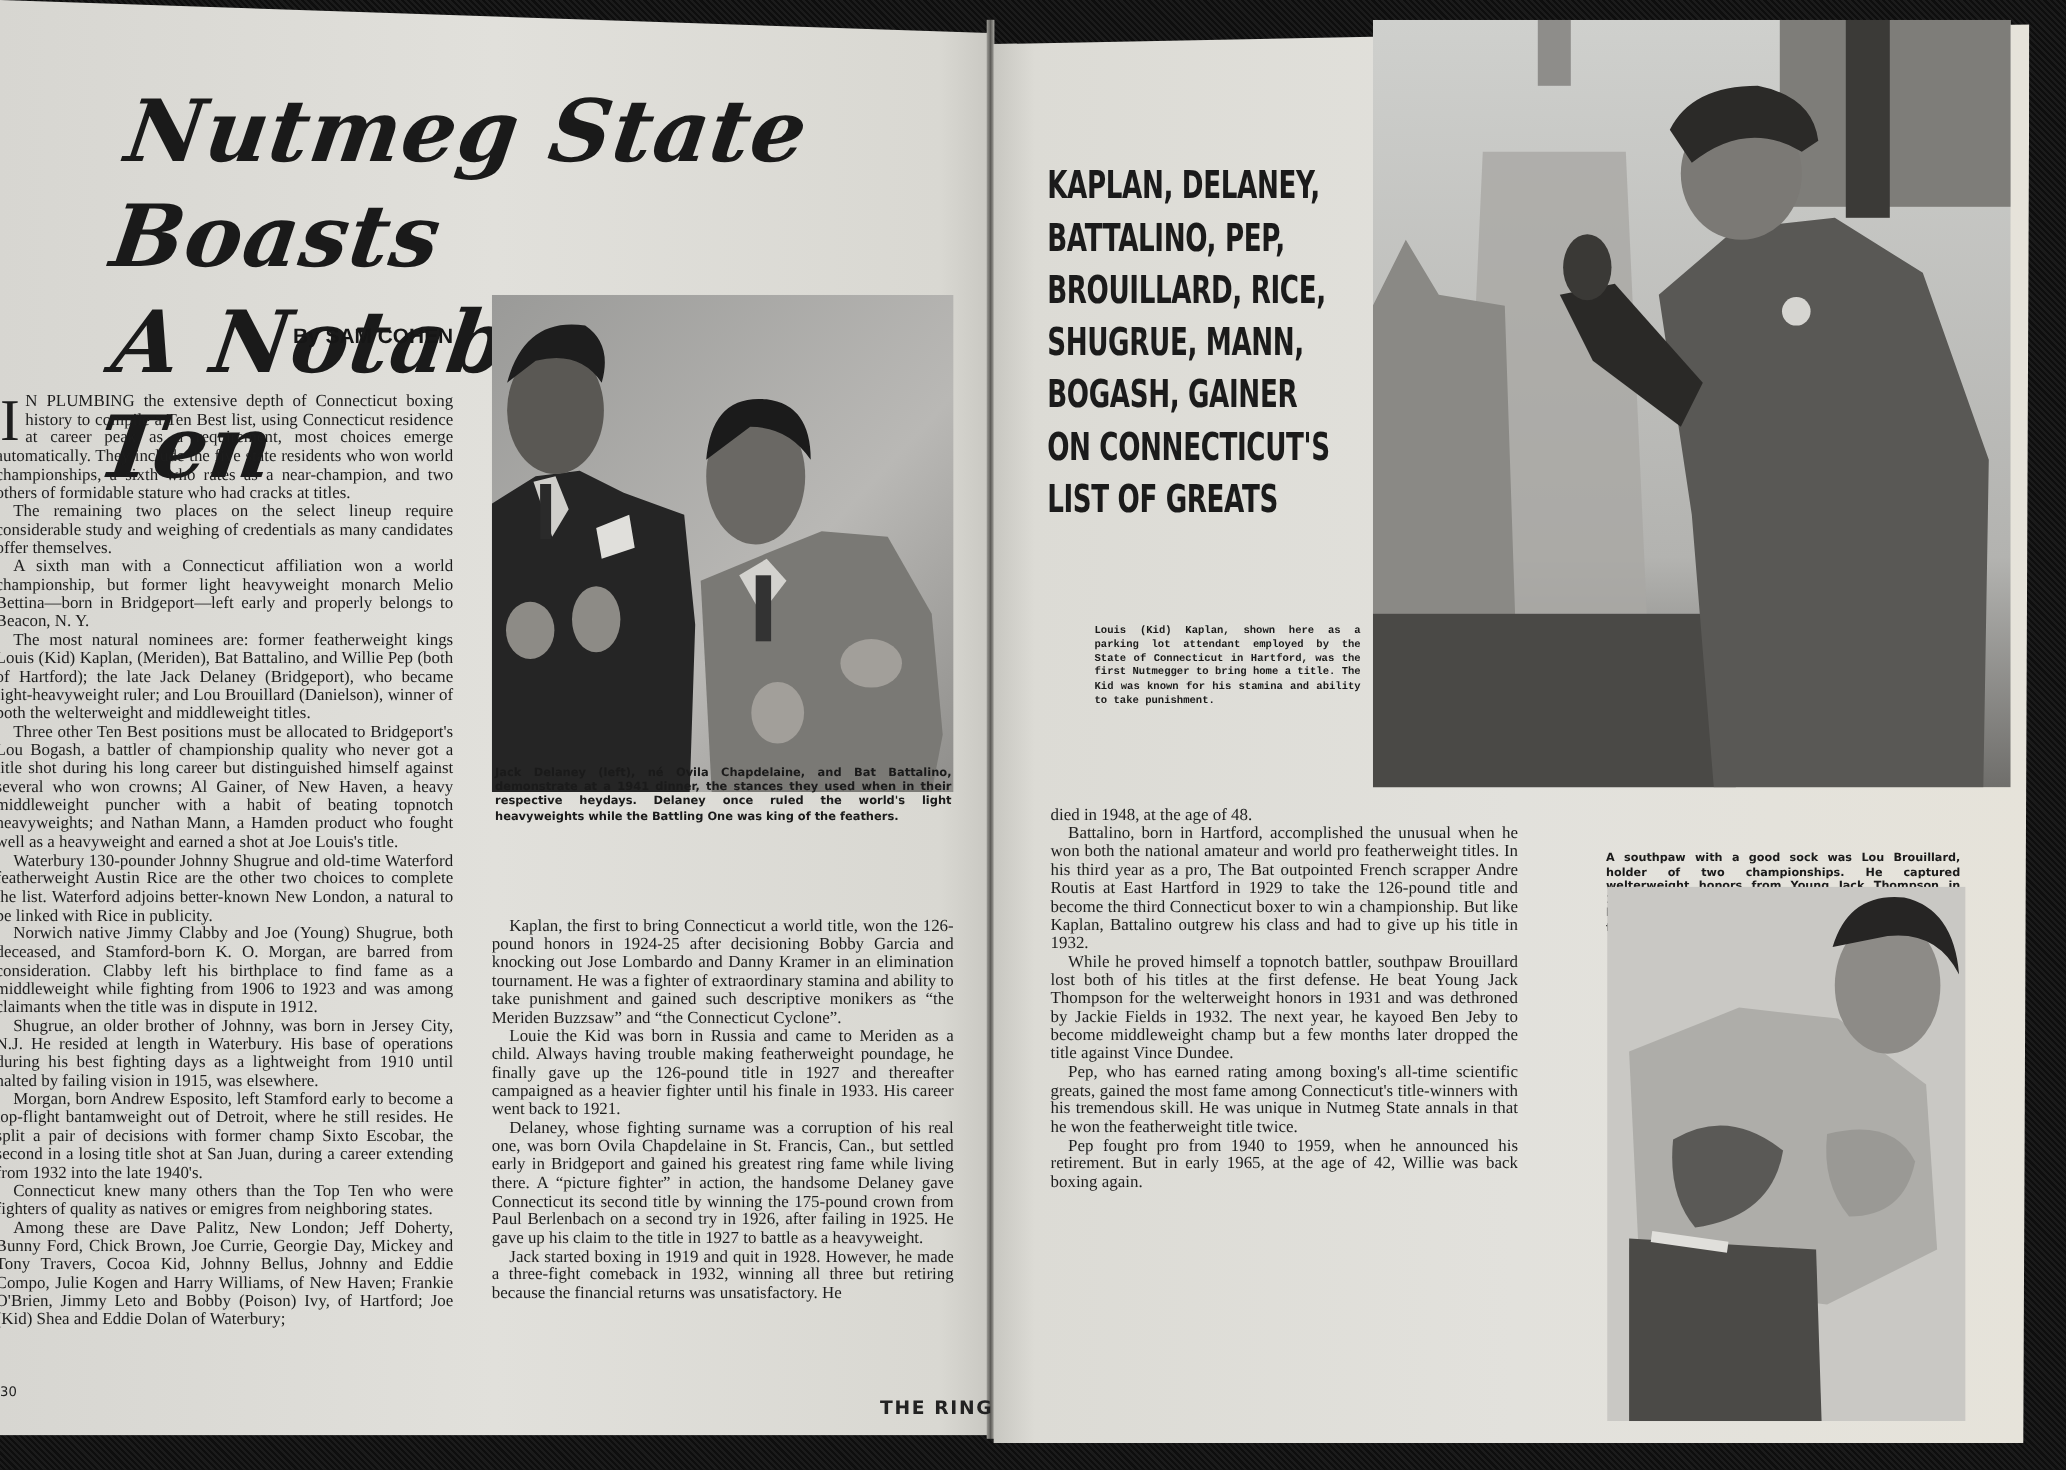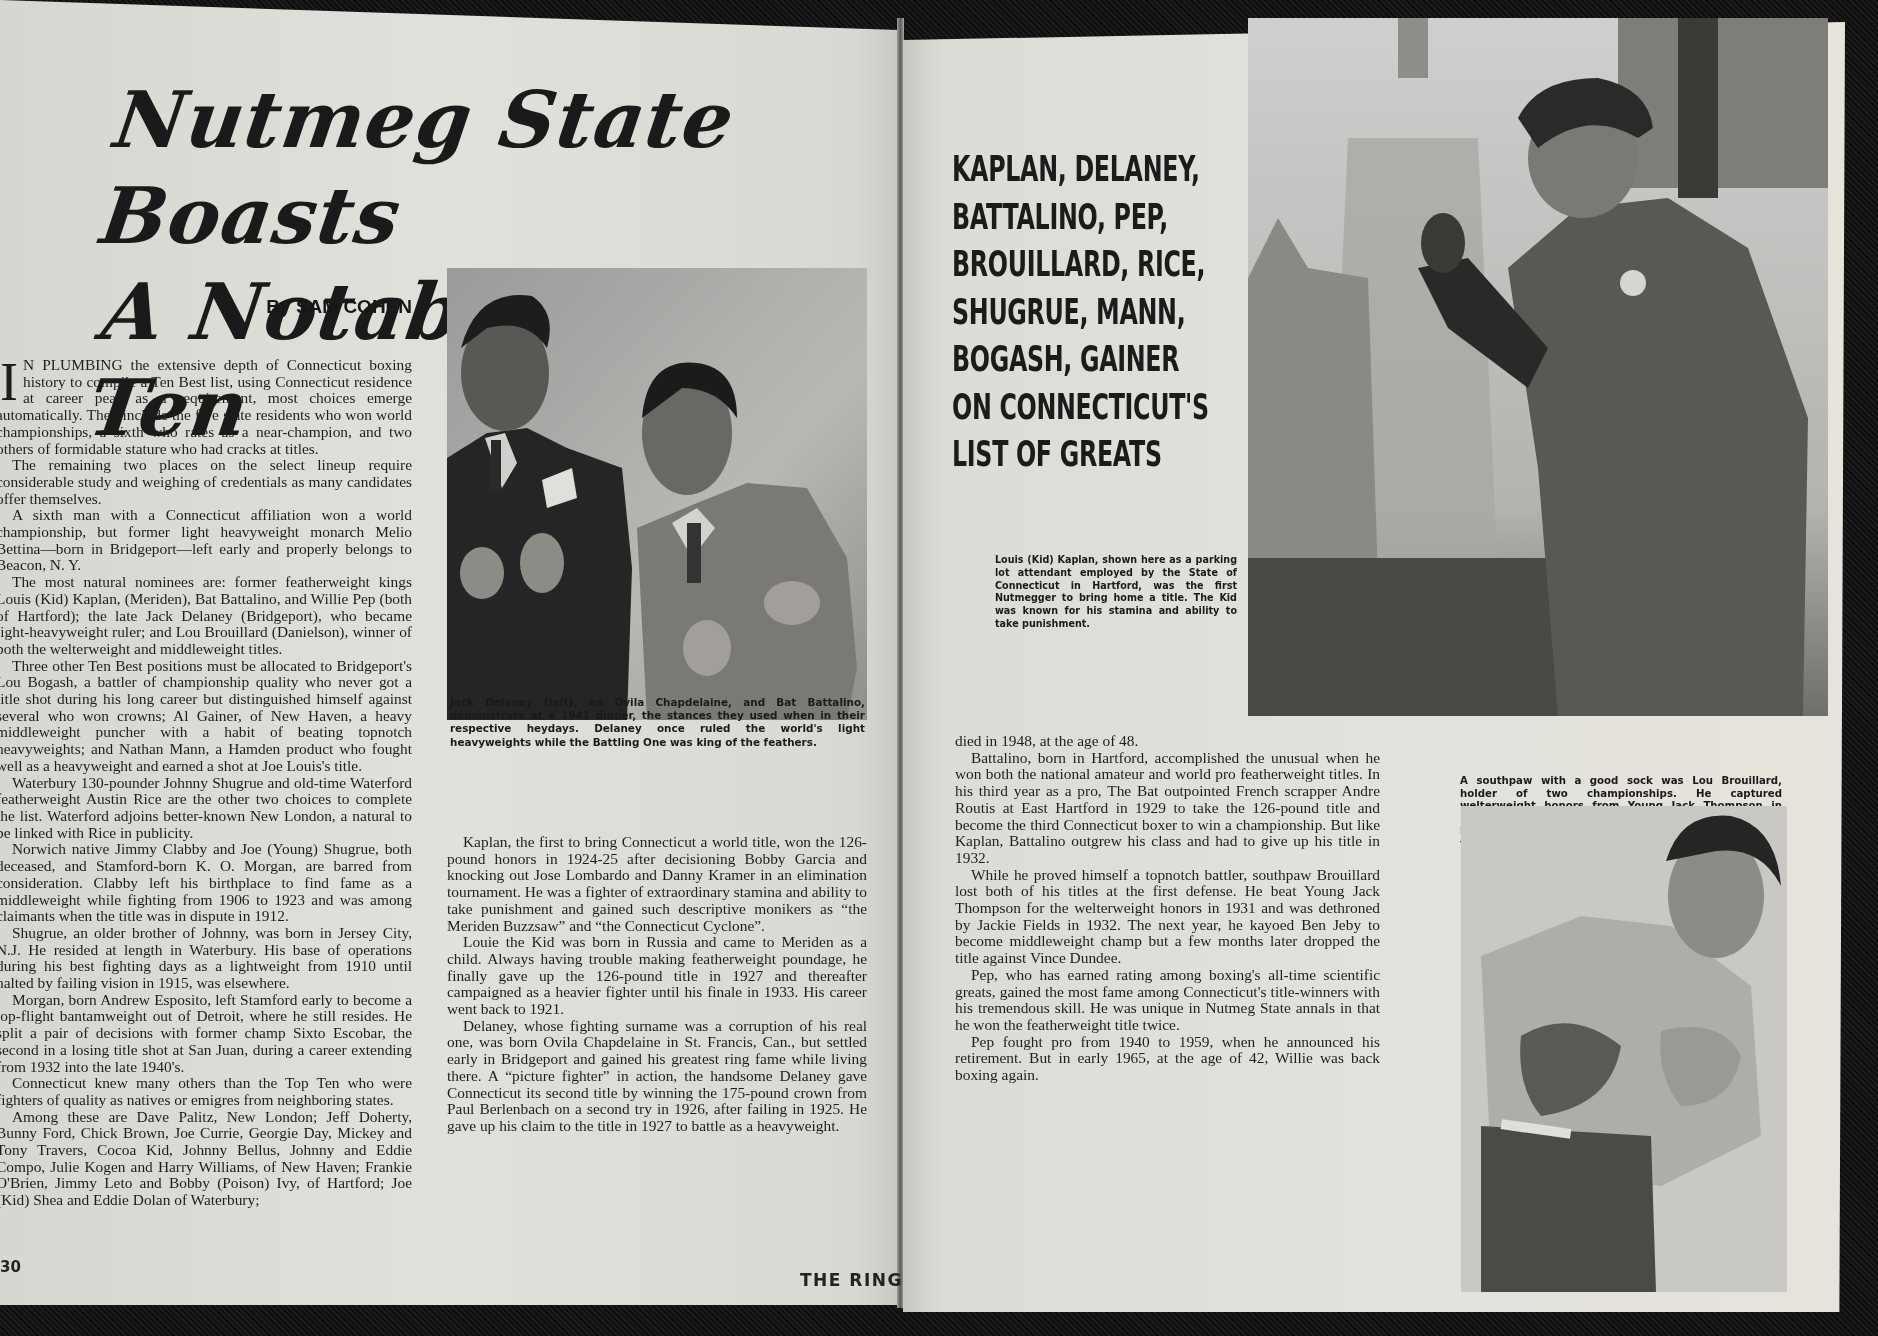--- a/index.html
+++ b/index.html
@@ -69,33 +69,33 @@
   .photo-1 { left: 447px; top: 268px; width: 420px; height: 452px; }
   .photo-2 { left: 1248px; top: 18px; width: 580px; height: 698px; }
   .photo-3 { left: 1461px; top: 806px; width: 326px; height: 486px; }
   .caption {
     position: absolute;
     font-family: "DejaVu Sans", sans-serif; font-weight: bold;
     font-size: 10.4px; line-height: 13.2px;
     text-align: justify; color: #1a1a1a;
   }
   .cap-1 { left: 450px; top: 696px; width: 415px; }
-  .cap-2 { left: 995px; top: 554px; width: 242px; font-size: 9.6px; line-height: 12.8px; }
+  .cap-2 { left: 995px; top: 567px; width: 242px; font-size: 9.6px; line-height: 12.8px; font-family: Liberation Mono, monospace; }
   .cap-3 { left: 1460px; top: 732px; width: 322px; font-size: 10.2px; line-height: 12.6px; margin-top: 43px; }
   .headline {
     position: absolute; left: 952px; top: 146px; width: 300px;
     font-family: "DejaVu Sans", sans-serif; font-weight: bold;
     font-size: 35px; line-height: 47.5px;
     transform: scaleX(0.68); transform-origin: left top;
     color: #1b1b1b; letter-spacing: -0.5px;
     white-space: nowrap;
   }
   .page-num {
     position: absolute; left: 0px; top: 1258px;
-    font-family: "DejaVu Sans", sans-serif; font-weight: bold; font-size: 15px; color: #222;
+    font-family: "DejaVu Sans", sans-serif; font-weight: normal; font-size: 12px; color: #222;
   }
   .footer-ring {
     position: absolute; left: 800px; top: 1270px;
     font-family: "DejaVu Sans", sans-serif; font-weight: bold; font-size: 17px;
     letter-spacing: 1.5px; color: #222;
   }
 </style>
 </head>
 <body>
 
@@ -160,20 +160,21 @@
     <ellipse cx="345" cy="335" rx="28" ry="22" fill="#a29f9a"></ellipse>
   </svg>
 </div>
 
 <div class="caption cap-1">Jack Delaney (left), né Ovila Chapdelaine, and Bat Battalino, demonstrate at a 1941 dinner, the stances they used when in their respective heydays. Delaney once ruled the world's light heavyweights while the Battling One was king of the feathers.</div>
 
 <div class="col col-mid">
   <p>Kaplan, the first to bring Connecticut a world title, won the 126-pound honors in 1924-25 after decisioning Bobby Garcia and knocking out Jose Lombardo and Danny Kramer in an elimination tournament. He was a fighter of extraordinary stamina and ability to take punishment and gained such descriptive monikers as “the Meriden Buzzsaw” and “the Connecticut Cyclone”.</p>
   <p>Louie the Kid was born in Russia and came to Meriden as a child. Always having trouble making featherweight poundage, he finally gave up the 126-pound title in 1927 and thereafter campaigned as a heavier fighter until his finale in 1933. His career went back to 1921.</p>
   <p>Delaney, whose fighting surname was a corruption of his real one, was born Ovila Chapdelaine in St. Francis, Can., but settled early in Bridgeport and gained his greatest ring fame while living there. A “picture fighter” in action, the handsome Delaney gave Connecticut its second title by winning the 175-pound crown from Paul Berlenbach on a second try in 1926, after failing in 1925. He gave up his claim to the title in 1927 to battle as a heavyweight.</p>
+  <p>Jack started boxing in 1919 and quit in 1928. However, he made a three-fight comeback in 1932, winning all three but retiring because the financial returns was unsatisfactory. He</p>
 </div>
 
 <div class="page-num">30</div>
 <div class="footer-ring">THE RING</div>
 
 <div class="headline">
   <div>KAPLAN, DELANEY,</div>
   <div>BATTALINO, PEP,</div>
   <div>BROUILLARD, RICE,</div>
   <div>SHUGRUE, MANN,</div>

